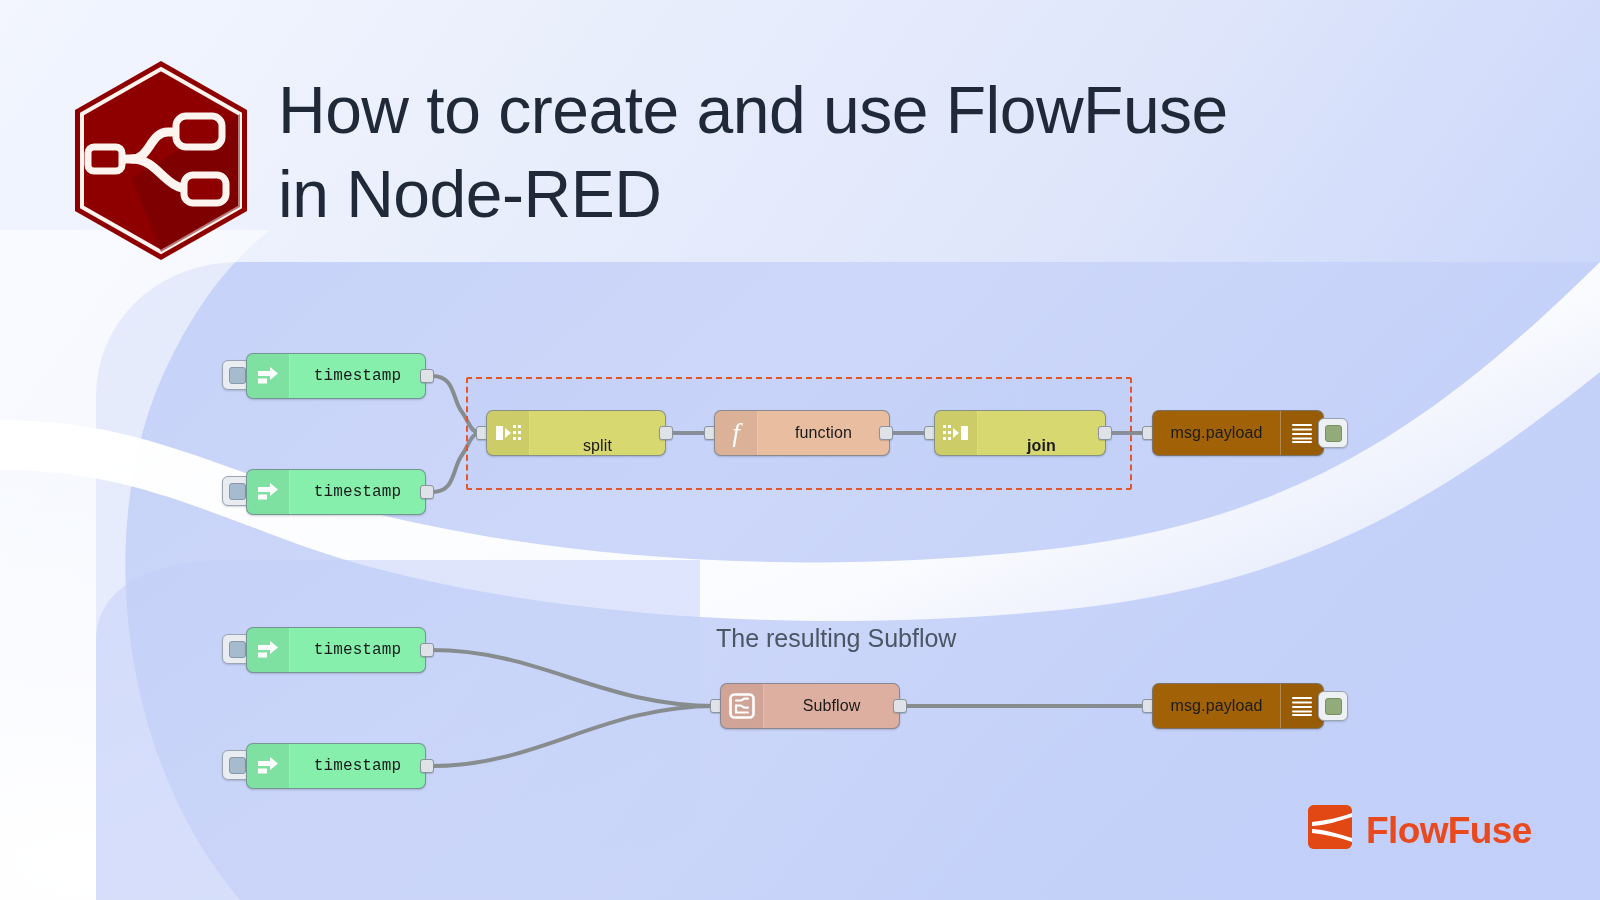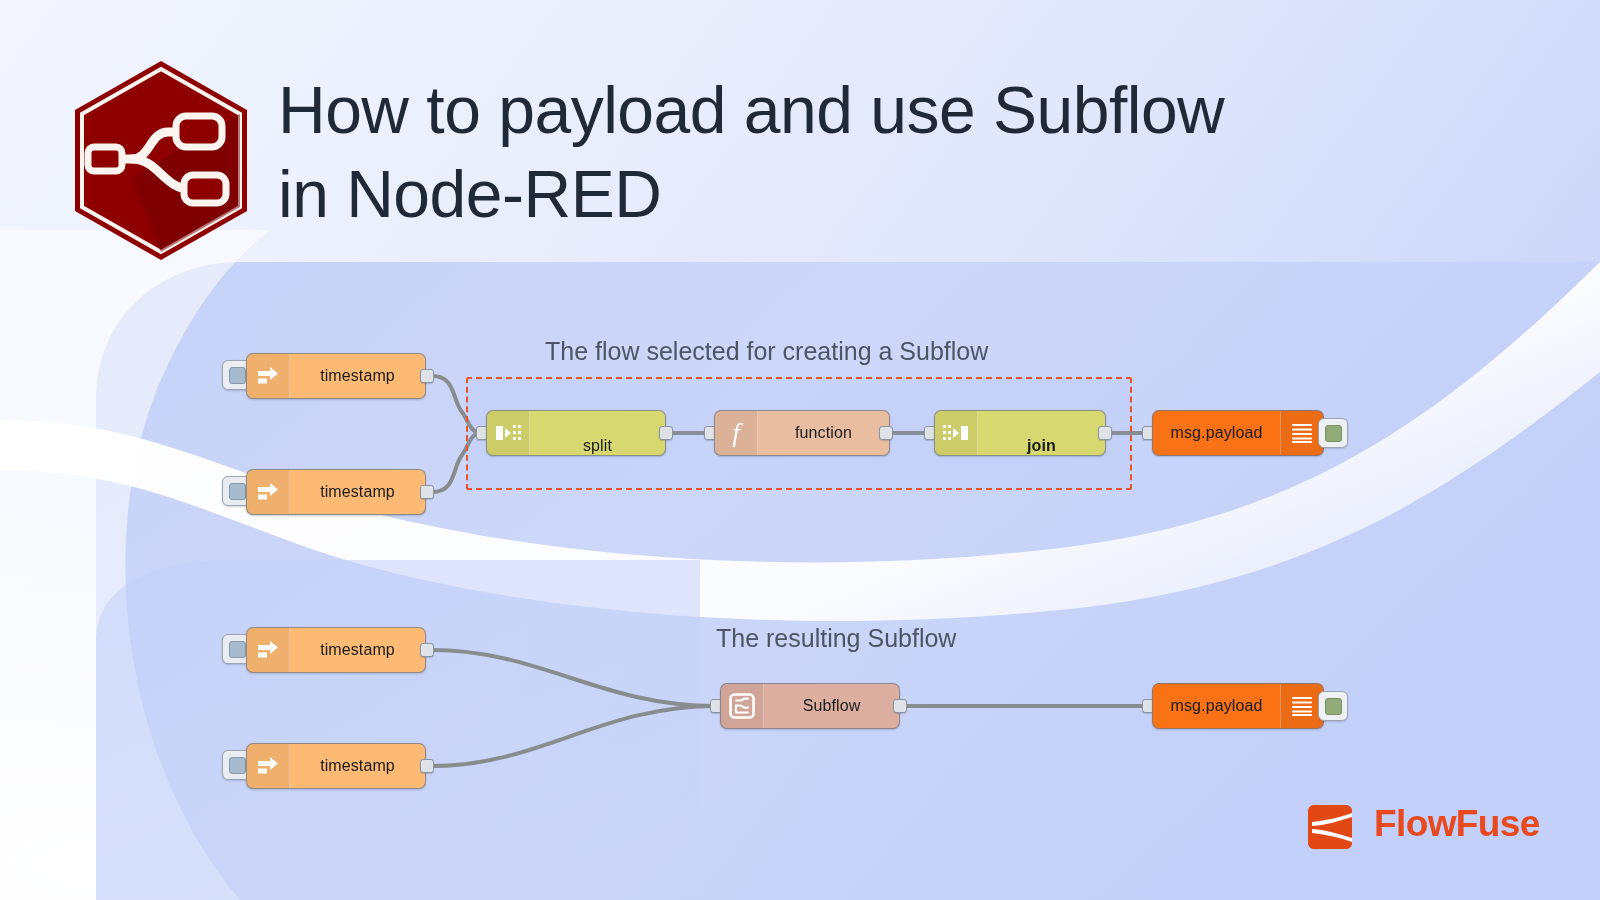--- a/index.html
+++ b/index.html
@@ -74,24 +74,24 @@
     flex:none;
   }
   .nicon-right{
     width:42px;height:100%;
     display:flex;align-items:center;justify-content:center;
     border-left:1px solid rgba(255,255,255,0.28);
     background:rgba(0,0,0,0.055);
     flex:none;
   }
 
-  .n-inject{background:#fdba74;}
+  .n-inject{background:#86efac;font-family:Liberation Mono, monospace;}
   .n-split,.n-join{background:#d8d870;align-items:flex-end;}
   .n-function{background:#e8bda0;}
-  .n-debug{background:#f97316;}
+  .n-debug{background:#a16207;}
   .n-subflow{background:#ddafa0;}
 
   
   .inject-btn{
     position:absolute;
     width:30px;height:30px;
     border-radius:6px;
     background:#e9edf2;
     border:1px solid #9aa4b2;
     box-sizing:border-box;
@@ -132,21 +132,21 @@
   
   .sel-rect{
     position:absolute;
     border:2px dashed #e2562a;
     border-radius:2px;
     box-sizing:border-box;
     background:rgba(160,180,245,0.10);
   }
 
   
-  .ff{position:absolute;left:1308px;top:805px;display:flex;align-items:flex-start;gap:22px;}
+  .ff{position:absolute;left:1308px;top:805px;display:flex;align-items:flex-end;gap:14px;}
   .ff-mark{width:44px;height:44px;border-radius:6px;background:#e24814;position:relative;overflow:hidden;}
   .ff-text{font-size:37px;font-weight:bold;color:#e8491f;letter-spacing:-0.6px;line-height:1;}
 </style>
 </head>
 <body>
 
 <div id="stage">
 
   <div class="bg-layer bg-base"></div>
 
@@ -187,25 +187,24 @@
         <path d="M32,101 L60,101 C78,101 78,74 96,74 L108,74"></path>
         <path d="M60,101 C86,101 92,131 118,131 L130,131"></path>
       </g>
       <g fill="#8e0000" stroke="#fdf3ef" stroke-width="7">
         <rect x="16" y="89" width="34" height="24" rx="6"></rect>
         <rect x="104" y="58" width="46" height="31" rx="10"></rect>
         <rect x="112" y="117" width="42" height="28" rx="9"></rect>
       </g>
     </svg>
 
-    <div class="title">How to payload and use Subflow
+    <div class="title">How to create and use FlowFuse
 in Node-RED</div>
   </div>
 
-  <div class="annot" id="annot-1">The flow selected for creating a Subflow</div>
   <div class="annot" id="annot-2">The resulting Subflow</div>
 
   <div class="graph">
 
     <svg class="wires" width="1600" height="900" viewBox="0 0 1600 900">
       <g fill="none" stroke="#878c8f" stroke-width="4" stroke-linecap="round">
 
         <path d="M432,376 C456,376 452,400 462,412 C470,423 470,433 482,433"></path>
 
         <path d="M432,492 C456,492 452,468 462,455 C470,444 470,433 482,433"></path>

